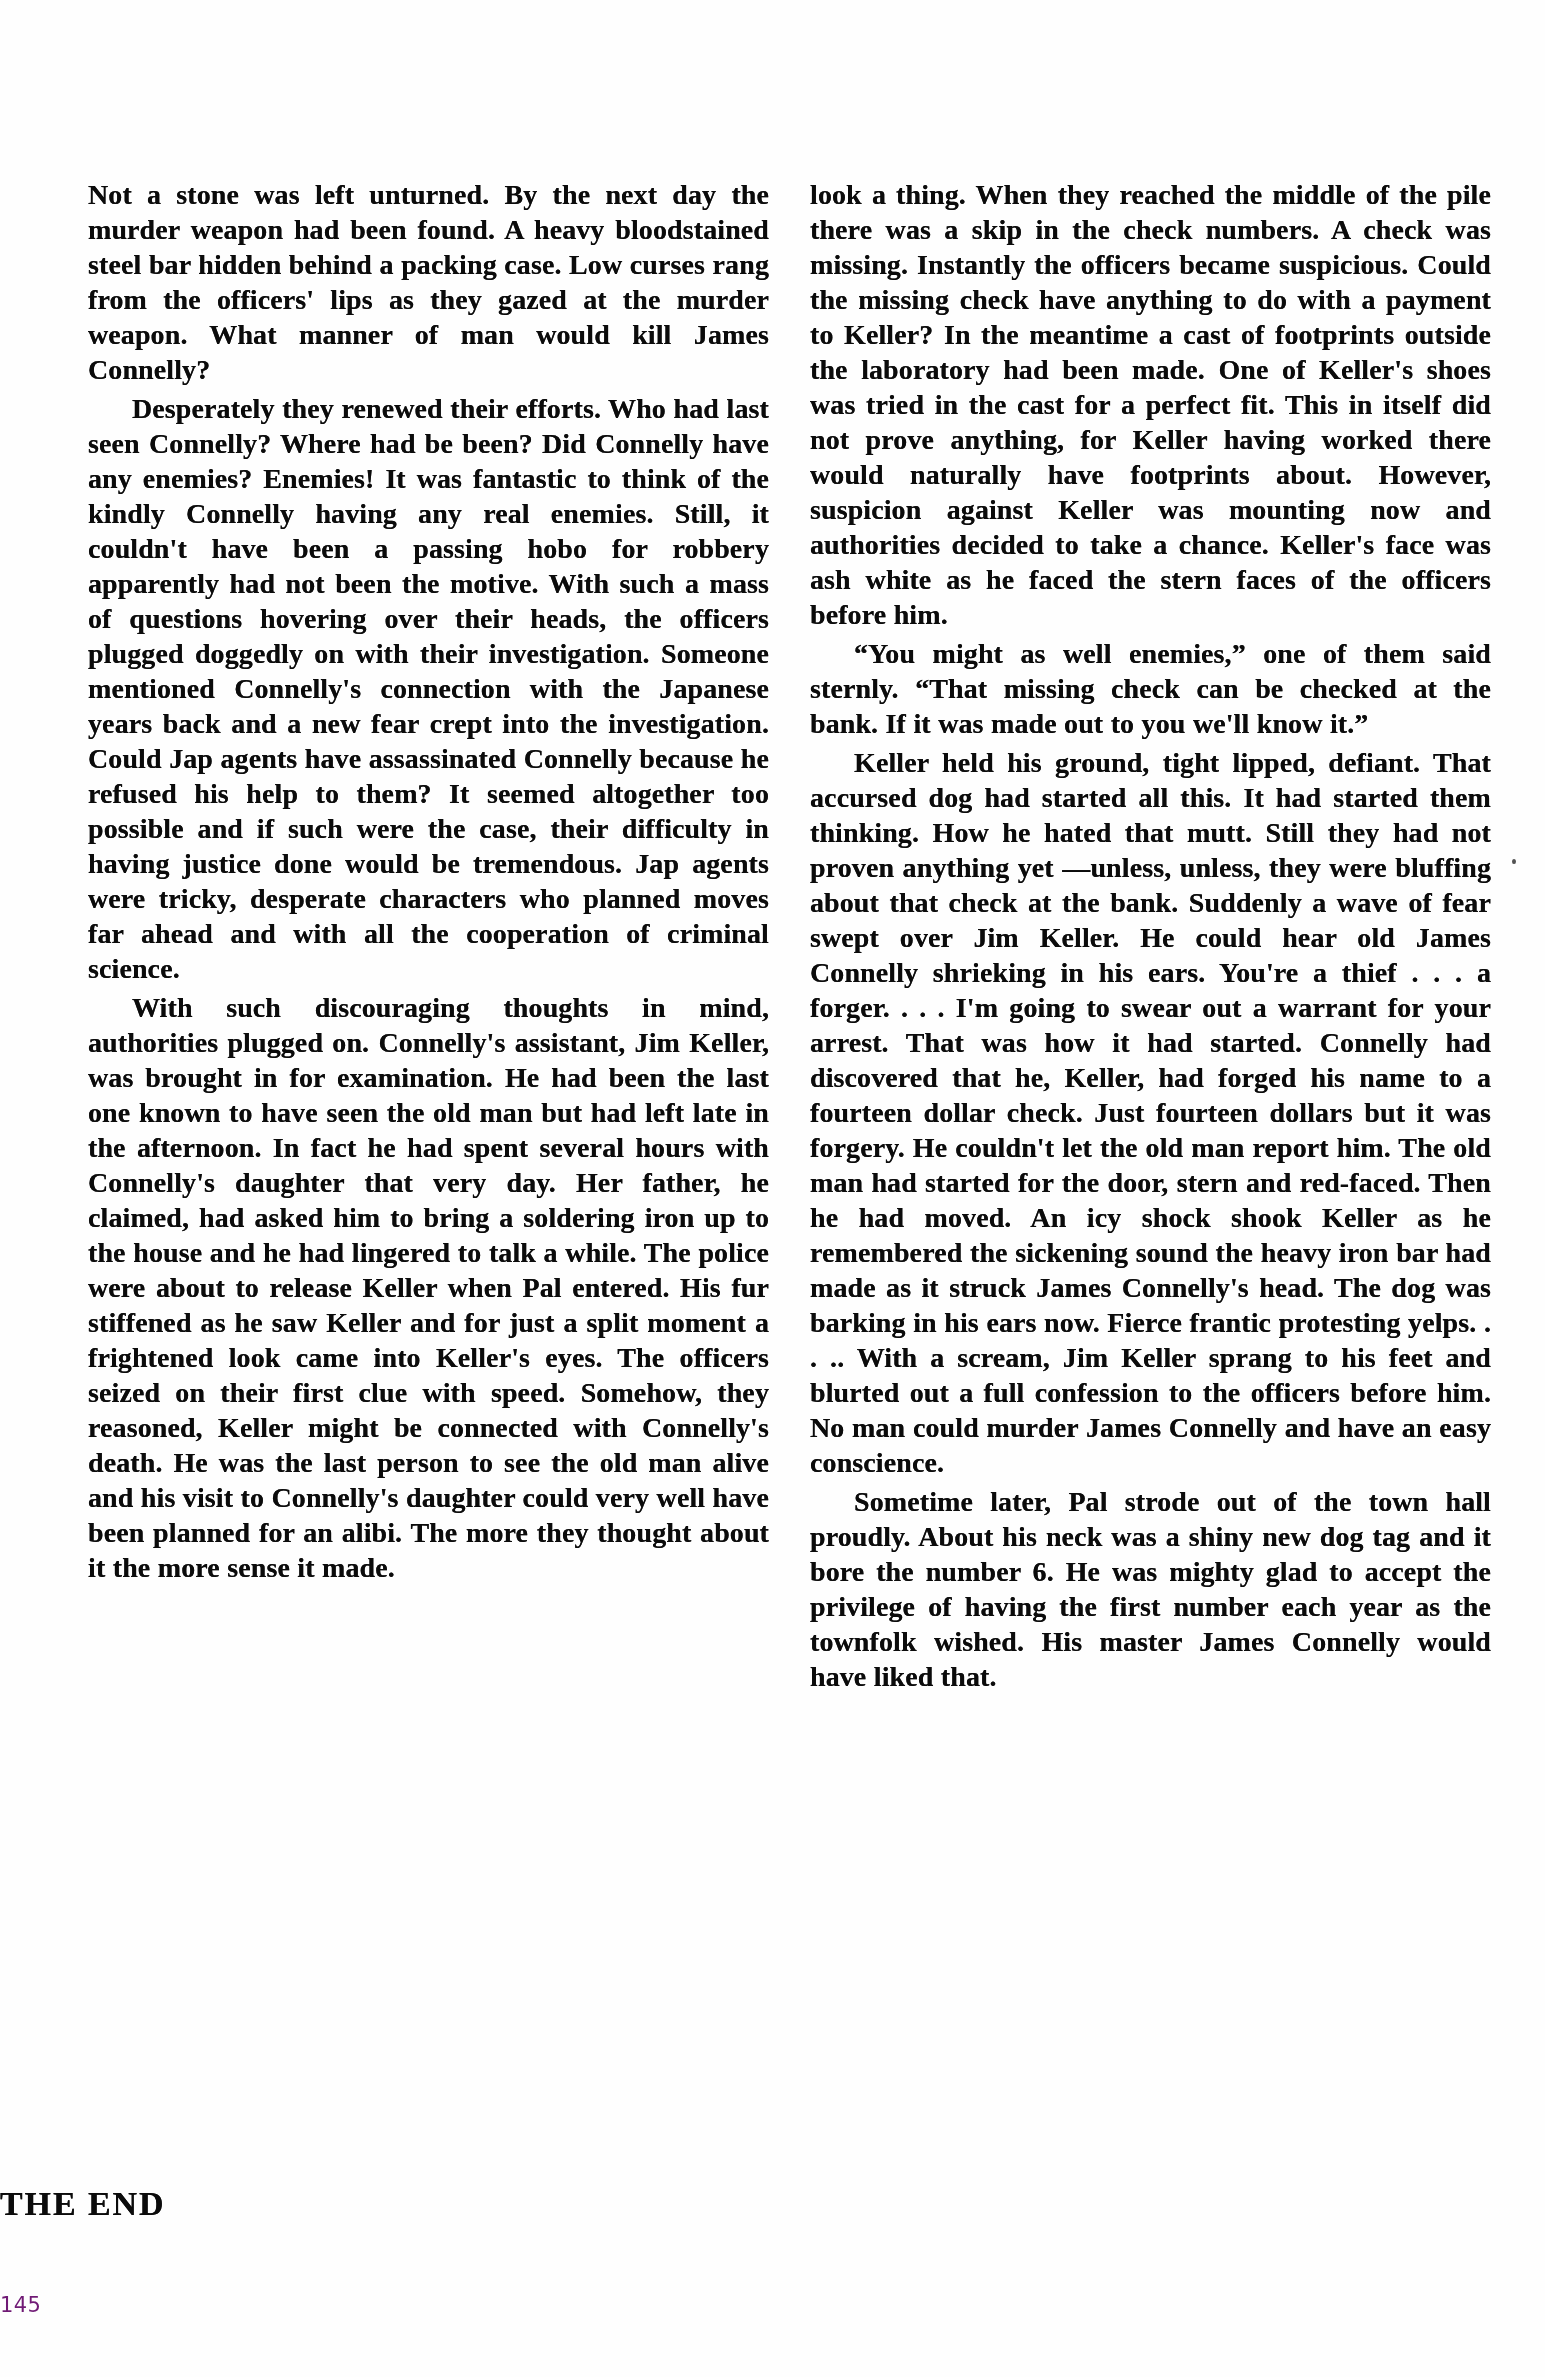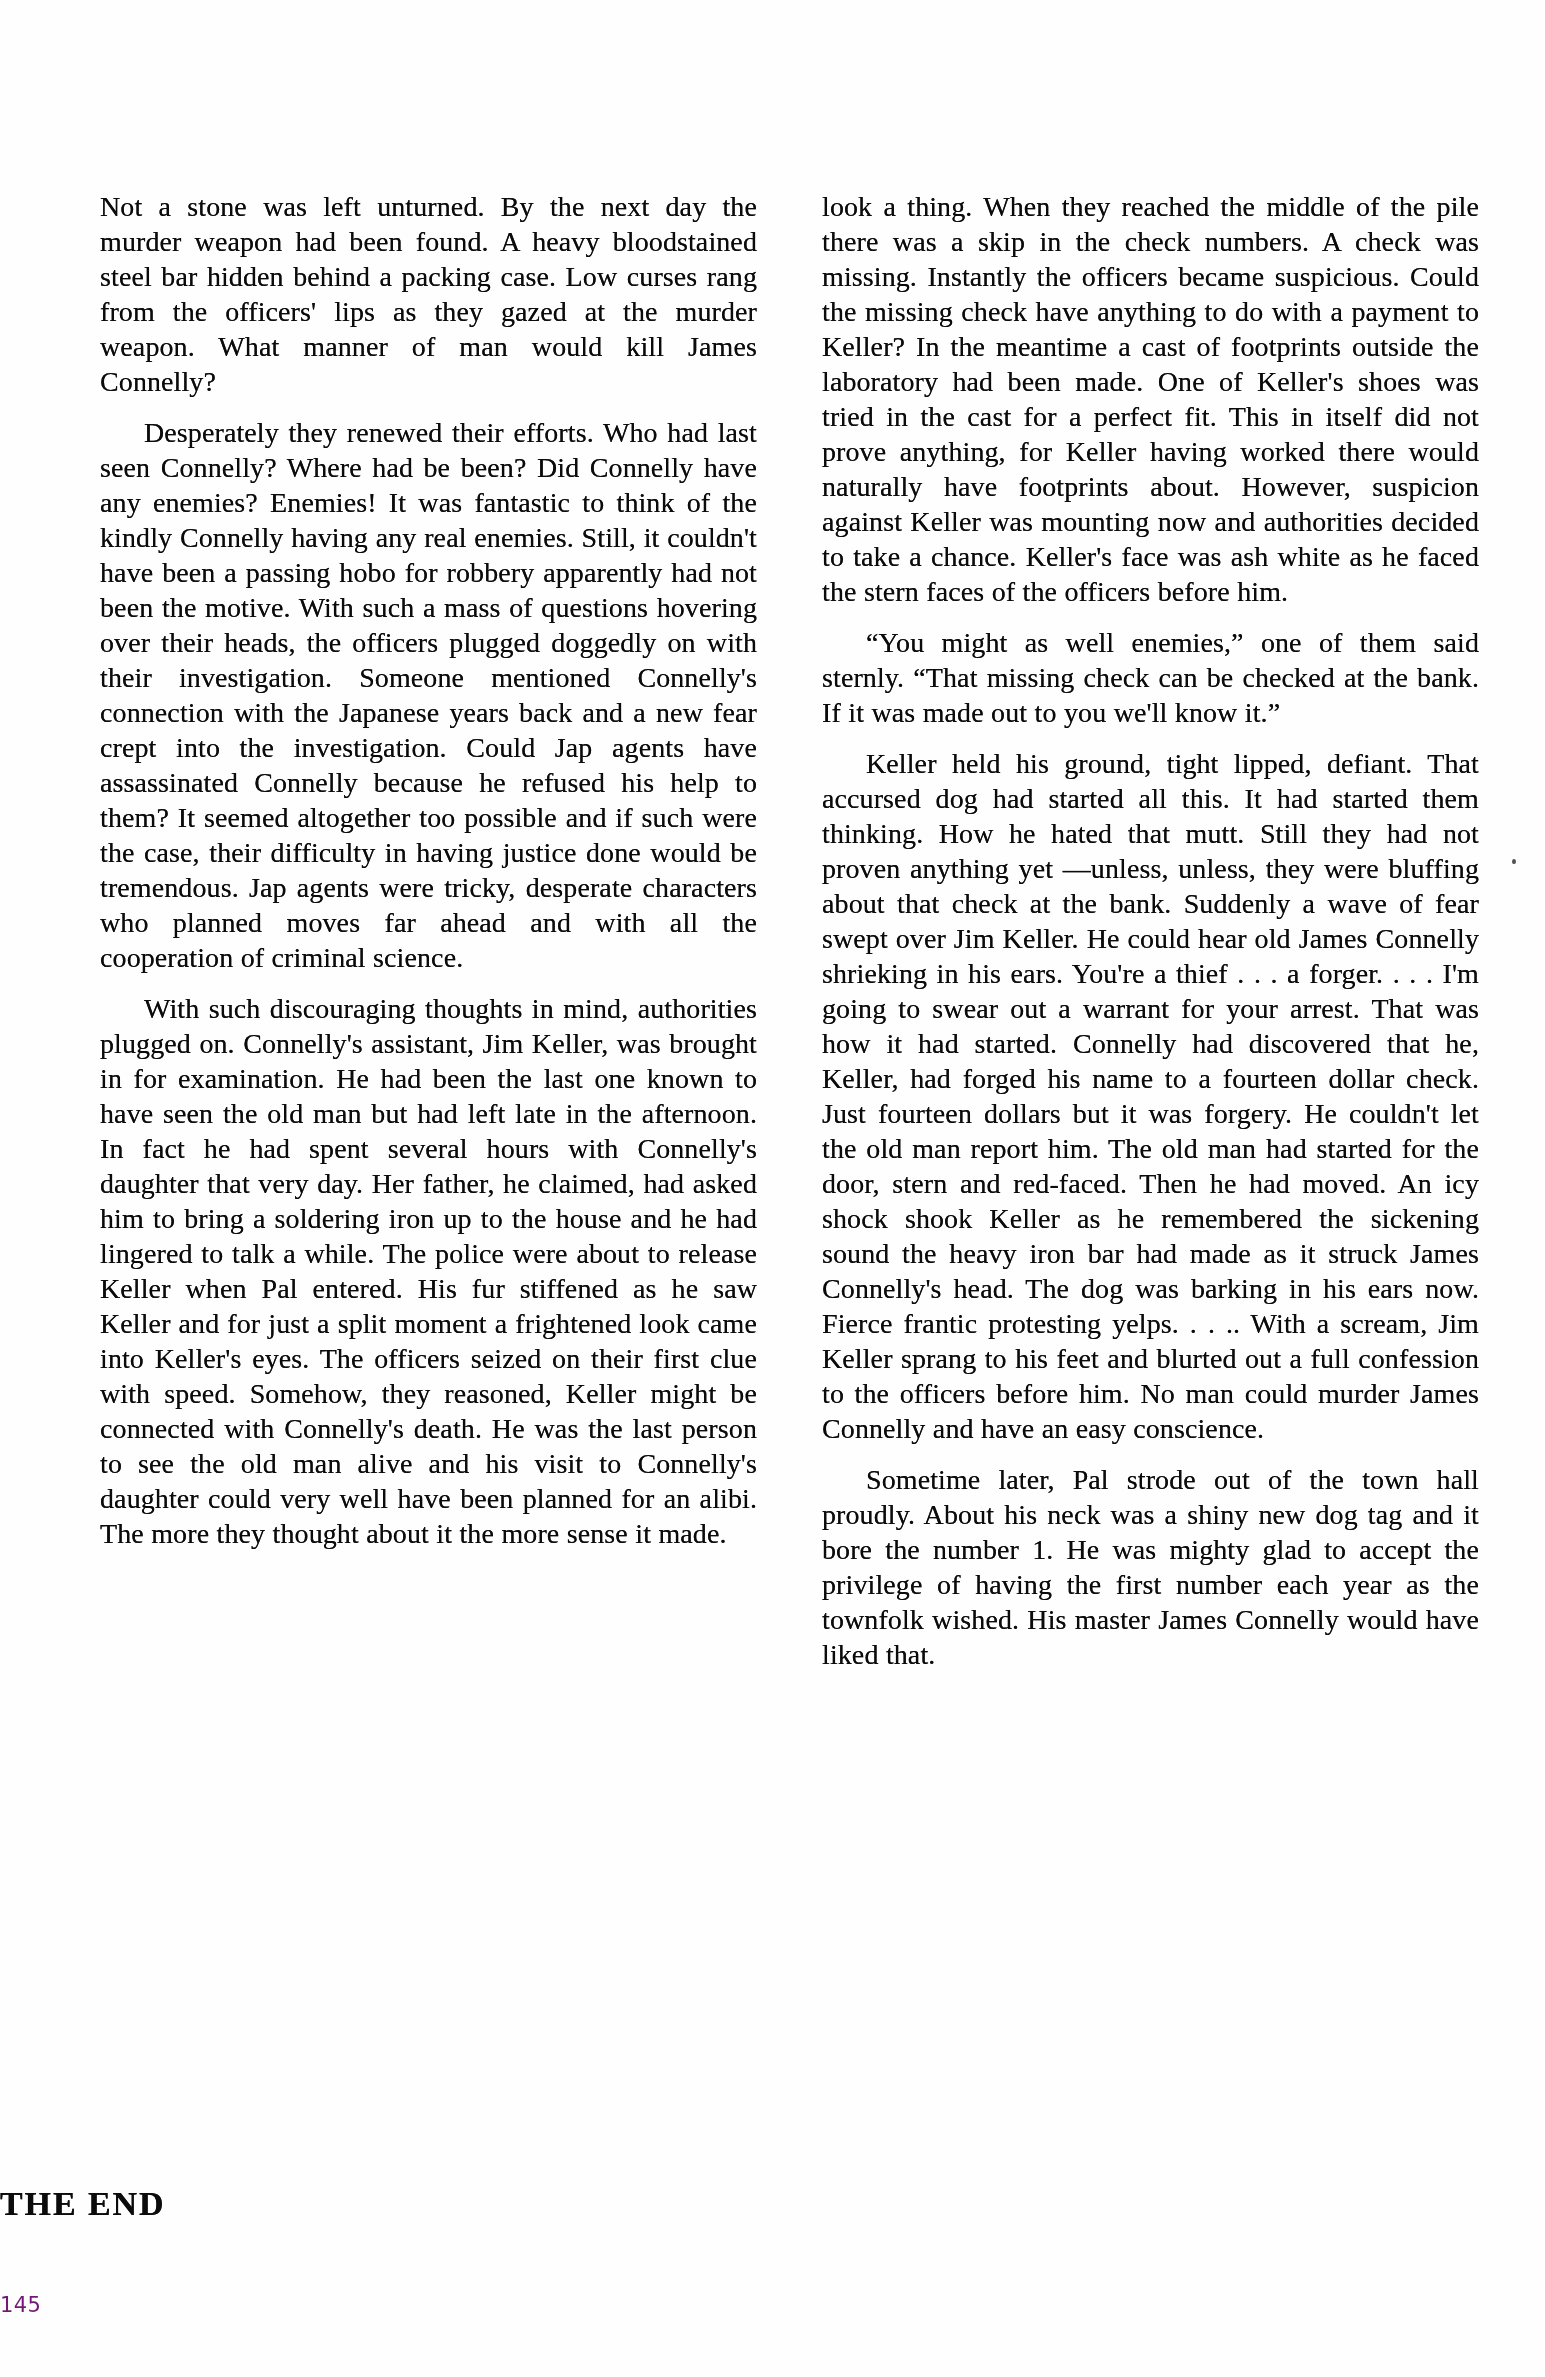--- a/index.html
+++ b/index.html
@@ -29,30 +29,31 @@
     gap: 33px;
     align-items: flex-start;
   }
 
   .column {
     width: 689px;
     flex: 0 0 689px;
   }
 
   .para {
-    margin: 16px;
+    margin: 4px;
     font-size: 28px;
     line-height: 35px;
     text-align: justify;
     text-justify: inter-word;
     letter-spacing: 0.1px;
     word-spacing: 0.3px;
     -webkit-font-smoothing: none;
     font-stretch: semi-condensed;
     transform-origin: left top;
+    font-weight: bold;
   }
 
   .para + .para {
     text-indent: 44px;
   }
 
   
   .para {
     text-shadow: 0 0 0.3px rgba(0,0,0,0.75);
   }
@@ -107,21 +108,21 @@
     <div class="column" id="left-column">
       <p class="para">Not a stone was left unturned. By the next day the murder weapon had been found. A heavy bloodstained steel bar hidden behind a packing case. Low curses rang from the officers' lips as they gazed at the murder weapon. What manner of man would kill James Connelly?</p>
       <p class="para">Desperately they renewed their efforts. Who had last seen Connelly? Where had be been? Did Connelly have any enemies? Enemies! It was fantastic to think of the kindly Connelly having any real enemies. Still, it couldn't have been a passing hobo for robbery apparently had not been the motive. With such a mass of questions hovering over their heads, the officers plugged doggedly on with their investigation. Someone mentioned Connelly's connection with the Japanese years back and a new fear crept into the investigation. Could Jap agents have assassinated Connelly because he refused his help to them? It seemed altogether too possible and if such were the case, their difficulty in having justice done would be tremendous. Jap agents were tricky, desperate characters who planned moves far ahead and with all the cooperation of criminal science.</p>
       <p class="para">With such discouraging thoughts in mind, authorities plugged on. Connelly's assistant, Jim Keller, was brought in for examination. He had been the last one known to have seen the old man but had left late in the afternoon. In fact he had spent several hours with Connelly's daughter that very day. Her father, he claimed, had asked him to bring a soldering iron up to the house and he had lingered to talk a while. The police were about to release Keller when Pal entered. His fur stiffened as he saw Keller and for just a split moment a frightened look came into Keller's eyes. The officers seized on their first clue with speed. Somehow, they reasoned, Keller might be connected with Connelly's death. He was the last person to see the old man alive and his visit to Connelly's daughter could very well have been planned for an alibi. The more they thought about it the more sense it made.</p>
     </div>
 
     <div class="column" id="right-column">
       <p class="para">look a thing. When they reached the middle of the pile there was a skip in the check numbers. A check was missing. Instantly the officers became suspicious. Could the missing check have anything to do with a payment to Keller? In the meantime a cast of footprints outside the laboratory had been made. One of Keller's shoes was tried in the cast for a perfect fit. This in itself did not prove anything, for Keller having worked there would naturally have footprints about. However, suspicion against Keller was mounting now and authorities decided to take a chance. Keller's face was ash white as he faced the stern faces of the officers before him.</p>
       <p class="para">“You might as well enemies,” one of them said sternly. “That missing check can be checked at the bank. If it was made out to you we'll know it.”</p>
       <p class="para">Keller held his ground, tight lipped, defiant. That accursed dog had started all this. It had started them thinking. How he hated that mutt. Still they had not proven anything yet —unless, unless, they were bluffing about that check at the bank. Suddenly a wave of fear swept over Jim Keller. He could hear old James Connelly shrieking in his ears. You're a thief . . . a forger. . . . I'm going to swear out a warrant for your arrest. That was how it had started. Connelly had discovered that he, Keller, had forged his name to a fourteen dollar check. Just fourteen dollars but it was forgery. He couldn't let the old man report him. The old man had started for the door, stern and red-faced. Then he had moved. An icy shock shook Keller as he remembered the sickening sound the heavy iron bar had made as it struck James Connelly's head. The dog was barking in his ears now. Fierce frantic protesting yelps. . . .. With a scream, Jim Keller sprang to his feet and blurted out a full confession to the officers before him. No man could murder James Connelly and have an easy conscience.</p>
-      <p class="para">Sometime later, Pal strode out of the town hall proudly. About his neck was a shiny new dog tag and it bore the number 1. He was mighty glad to accept the privilege of having the first number each year as the townfolk wished. His master James Connelly would have liked that.</p>
+      <p class="para">Sometime later, Pal strode out of the town hall proudly. About his neck was a shiny new dog tag and it bore the number 6. He was mighty glad to accept the privilege of having the first number each year as the townfolk wished. His master James Connelly would have liked that.</p>
     </div>
 
   </div>
 
   <div id="end-line">THE END</div>
 
   <div id="folio">145</div>
 
   <div class="speck" id="speck-right-margin"></div>
 

